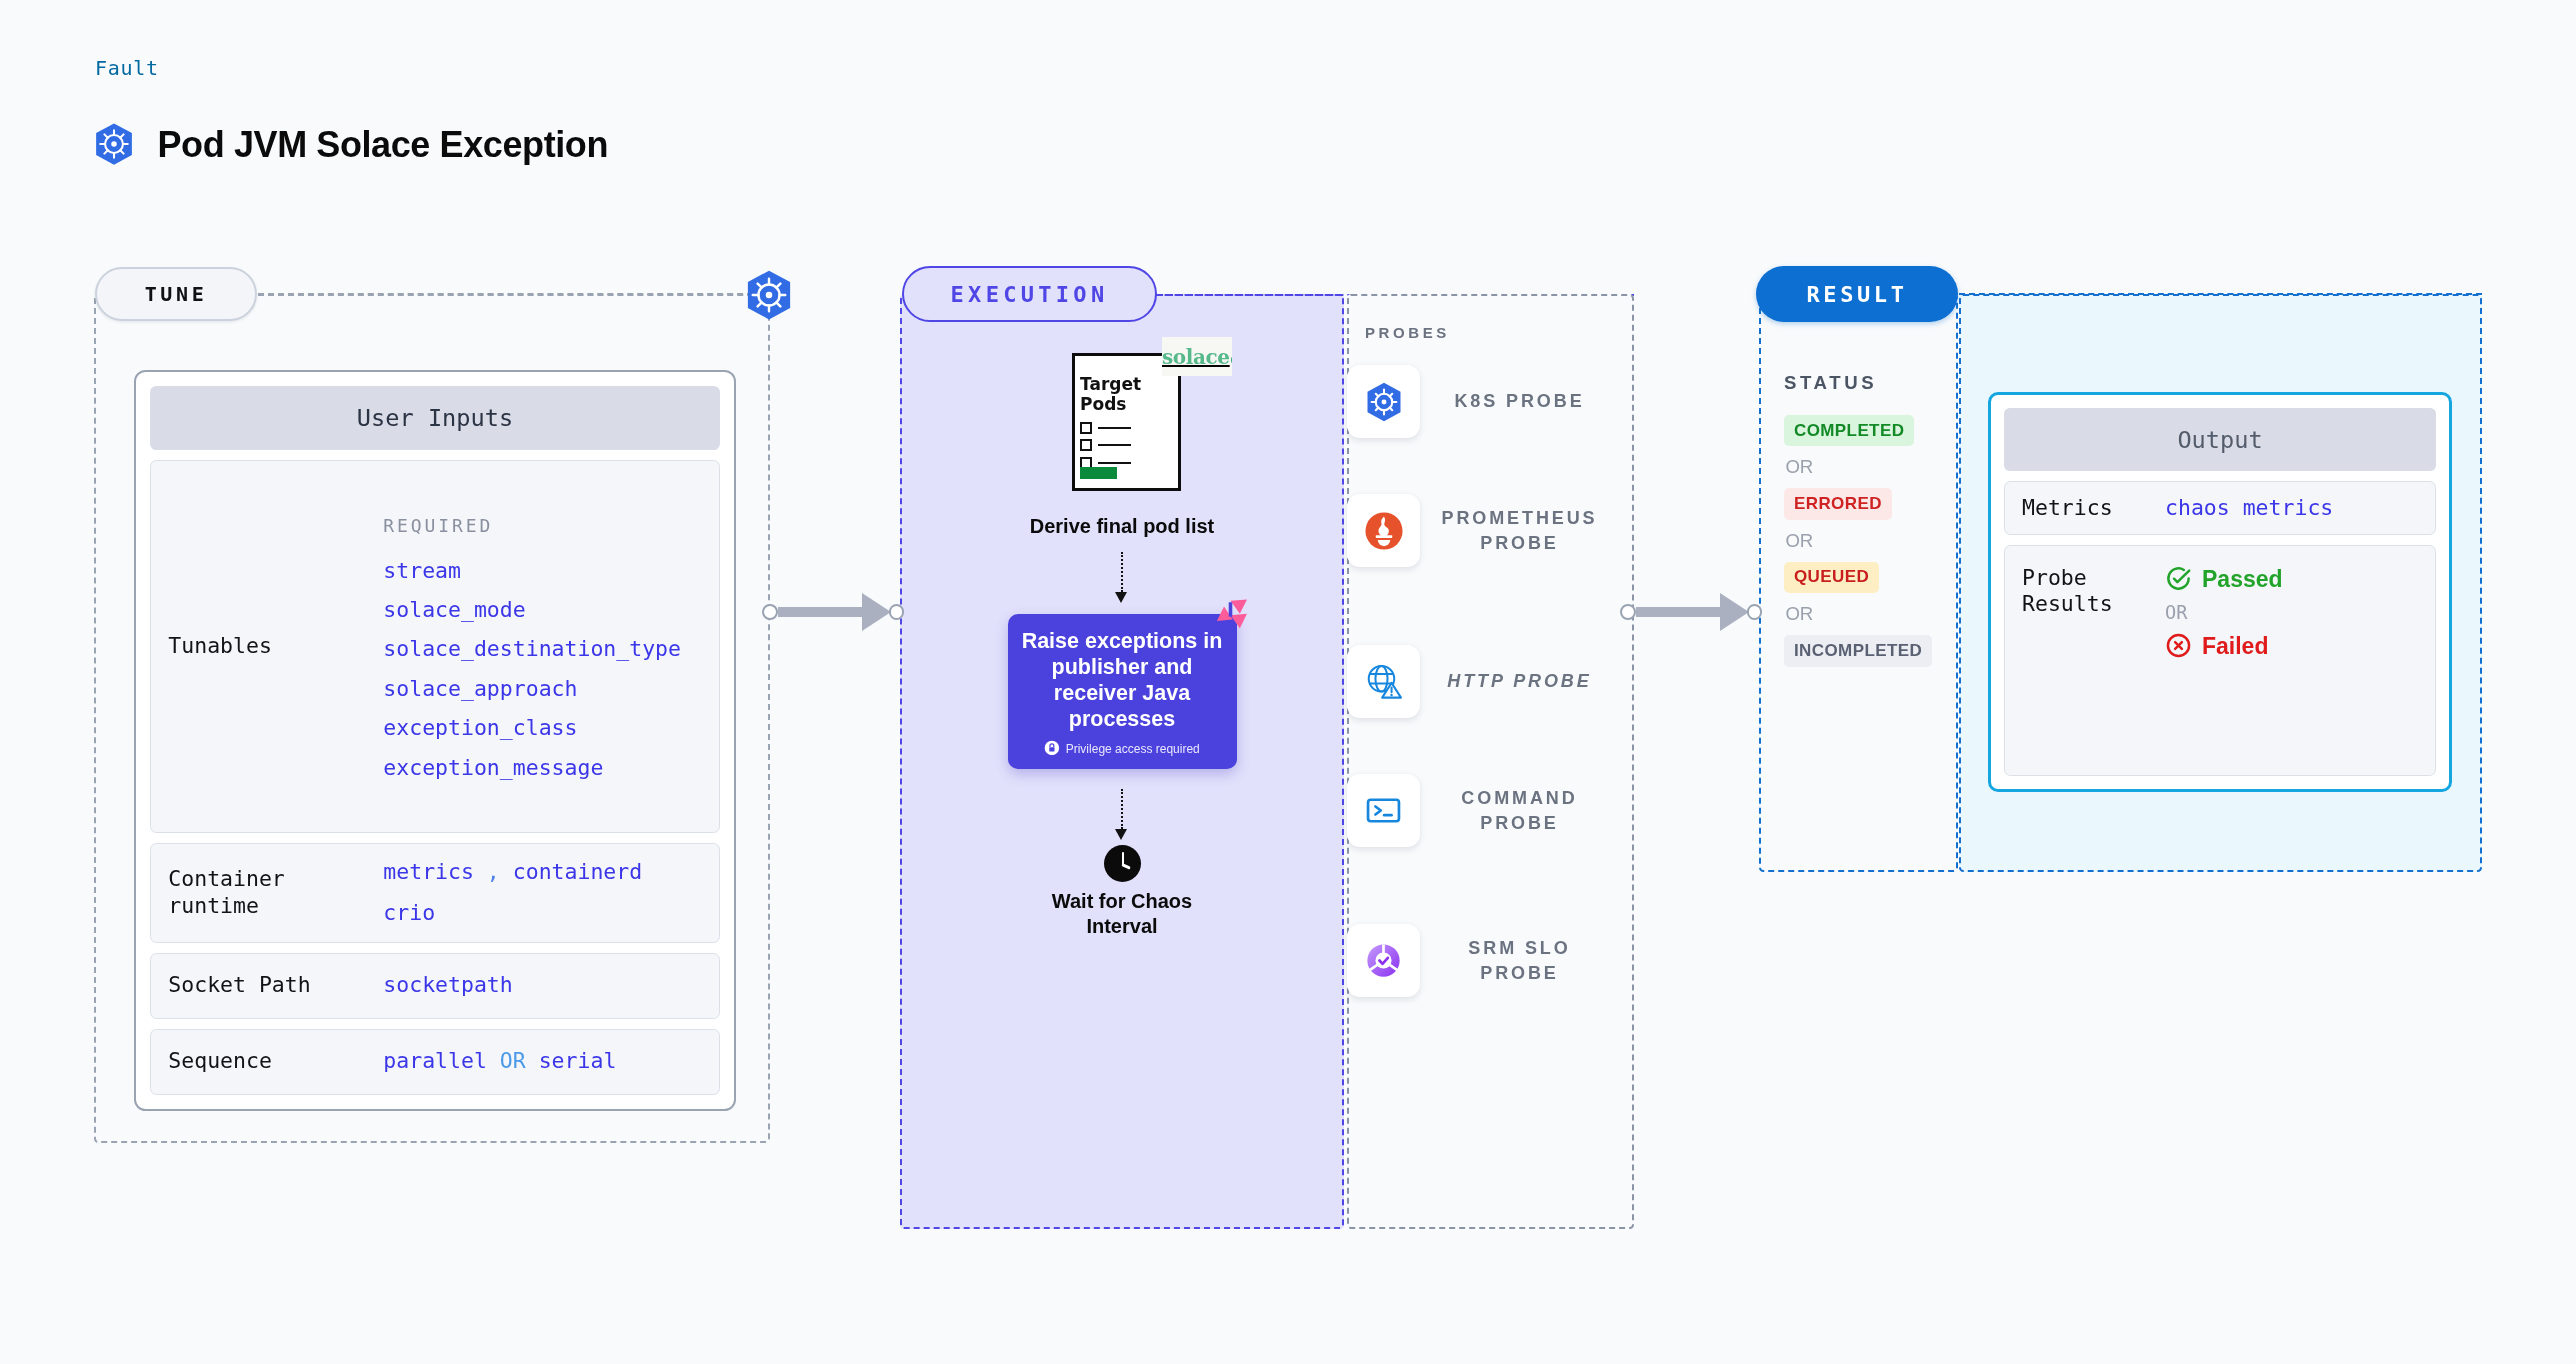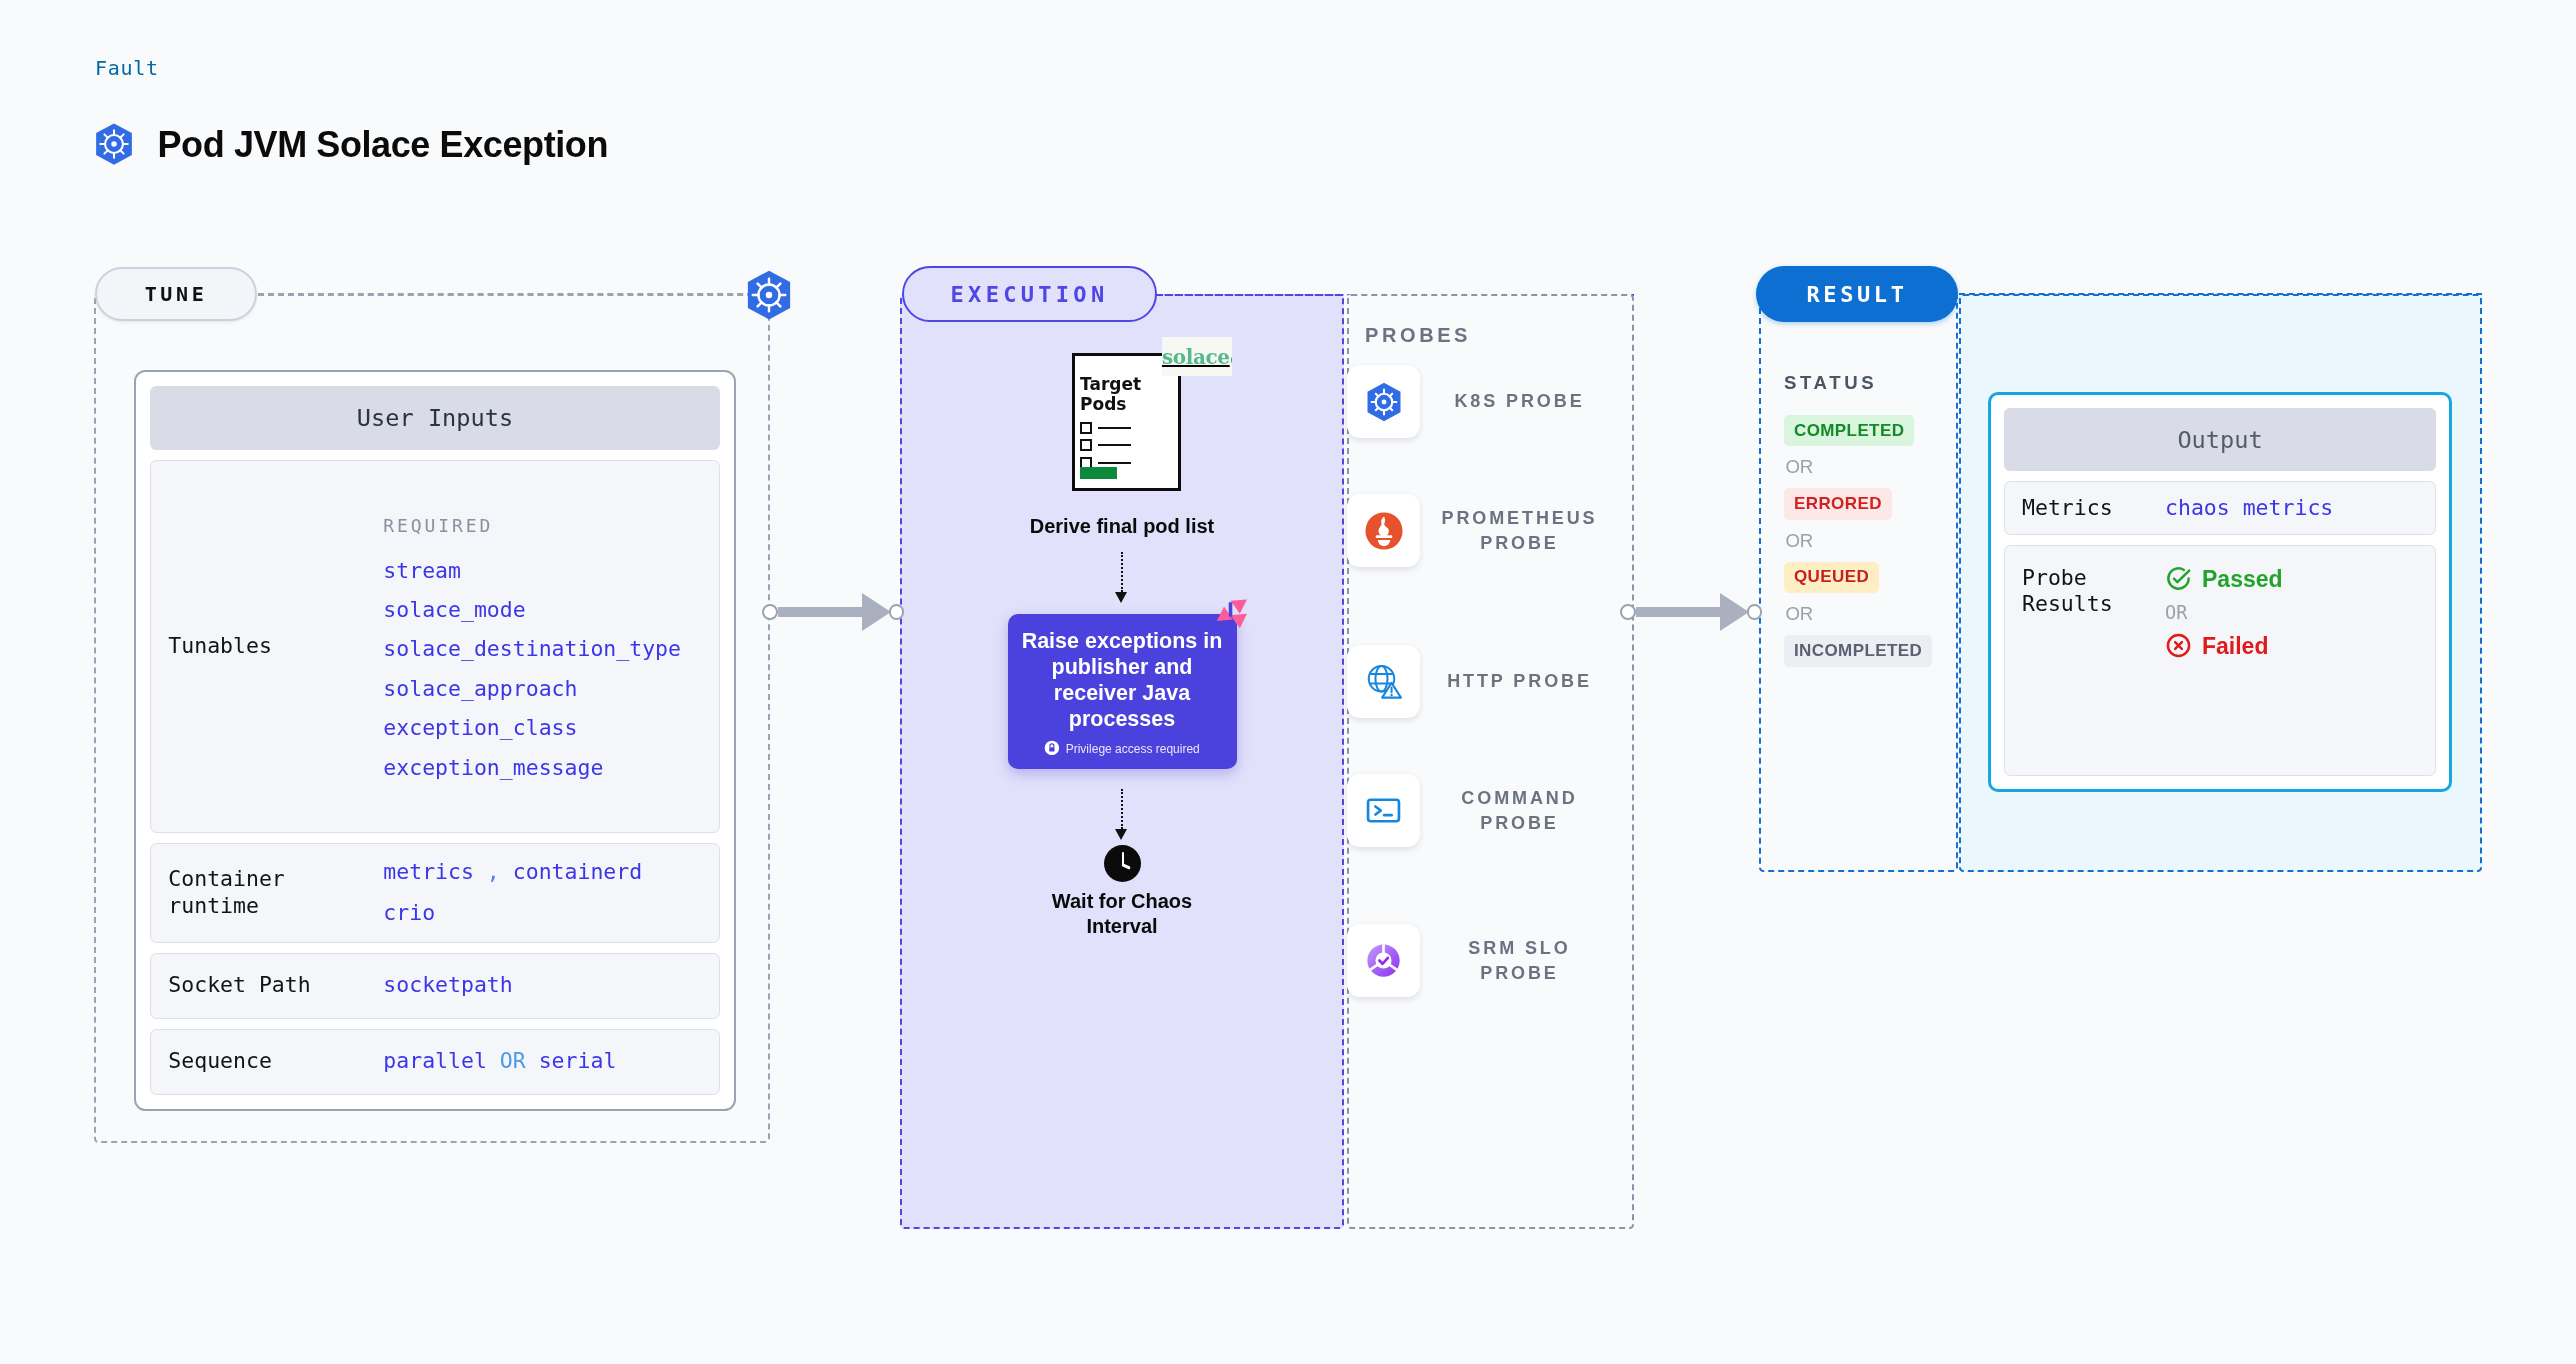--- a/index.html
+++ b/index.html
@@ -112,21 +112,21 @@
     border-top: 2.9px dashed #4f46e5;
   }
 
   
   #probes-panel {
     left: 1347px; top: 294px; width: 287px; height: 935px;
     border: 2.1px dashed #8b93a6; background: #f8fafc;
   }
   #probes-title {
     position: absolute; left: 1365px; top: 324px;
-    font-size: 20px; color: #6b7280; letter-spacing: 3.6px; font-weight: 600;
+    font-size: 15px; color: #6b7280; letter-spacing: 3.6px; font-weight: 600;
   }
   .probe-item {
     position: absolute; width: 287px;
     display: flex; flex-direction: row; align-items: center; gap: 10px;
   }
   .probe-tile {
     width: 73px; height: 73px; background: #ffffff; border-radius: 13px;
     box-shadow: 0 2.1px 6.4px rgba(15,23,42,.10);
     display: flex; align-items: center; justify-content: center;
   }
@@ -436,21 +436,21 @@
     <svg width="44" height="44" viewBox="0 0 64 64">
       <circle cx="32" cy="32" r="27" fill="#E6522C"></circle>
       <path d="M32 11c4 7-1 9 1 13 2 3 6 3 6 8 0 5-4 8-7 8s-8-3-8-8c0-6 6-7 4-12-1-4 2-7 4-9z" fill="#fff"></path>
       <rect x="20" y="38" width="24" height="4" rx="1" fill="#fff"></rect>
       <path d="M23 45h18a9 9 0 0 1-18 0z" fill="#fff"></path>
     </svg>
   </div>
   <div class="probe-label">PROMETHEUS PROBE</div>
 </div>
 
-<div class="probe-item" style="left:1347px; top:645px;">
+<div class="probe-item" style="left:1347px; top:645px;font-style:italic;">
   <div class="probe-tile">
     <svg width="43" height="43" viewBox="0 0 64 64">
       <g fill="none" stroke="#1787DE" stroke-width="3">
         <circle cx="29" cy="28" r="19"></circle>
         <ellipse cx="29" cy="28" rx="9" ry="19"></ellipse>
         <path d="M11 21h36M11 35h36"></path>
       </g>
       <path d="M44 34 58 56H30Z" fill="#fff" stroke="#1787DE" stroke-width="3" stroke-linejoin="round"></path>
       <path d="M44 41v7" stroke="#1787DE" stroke-width="3" stroke-linecap="round"></path>
       <circle cx="44" cy="52" r="1.8" fill="#1787DE"></circle>

